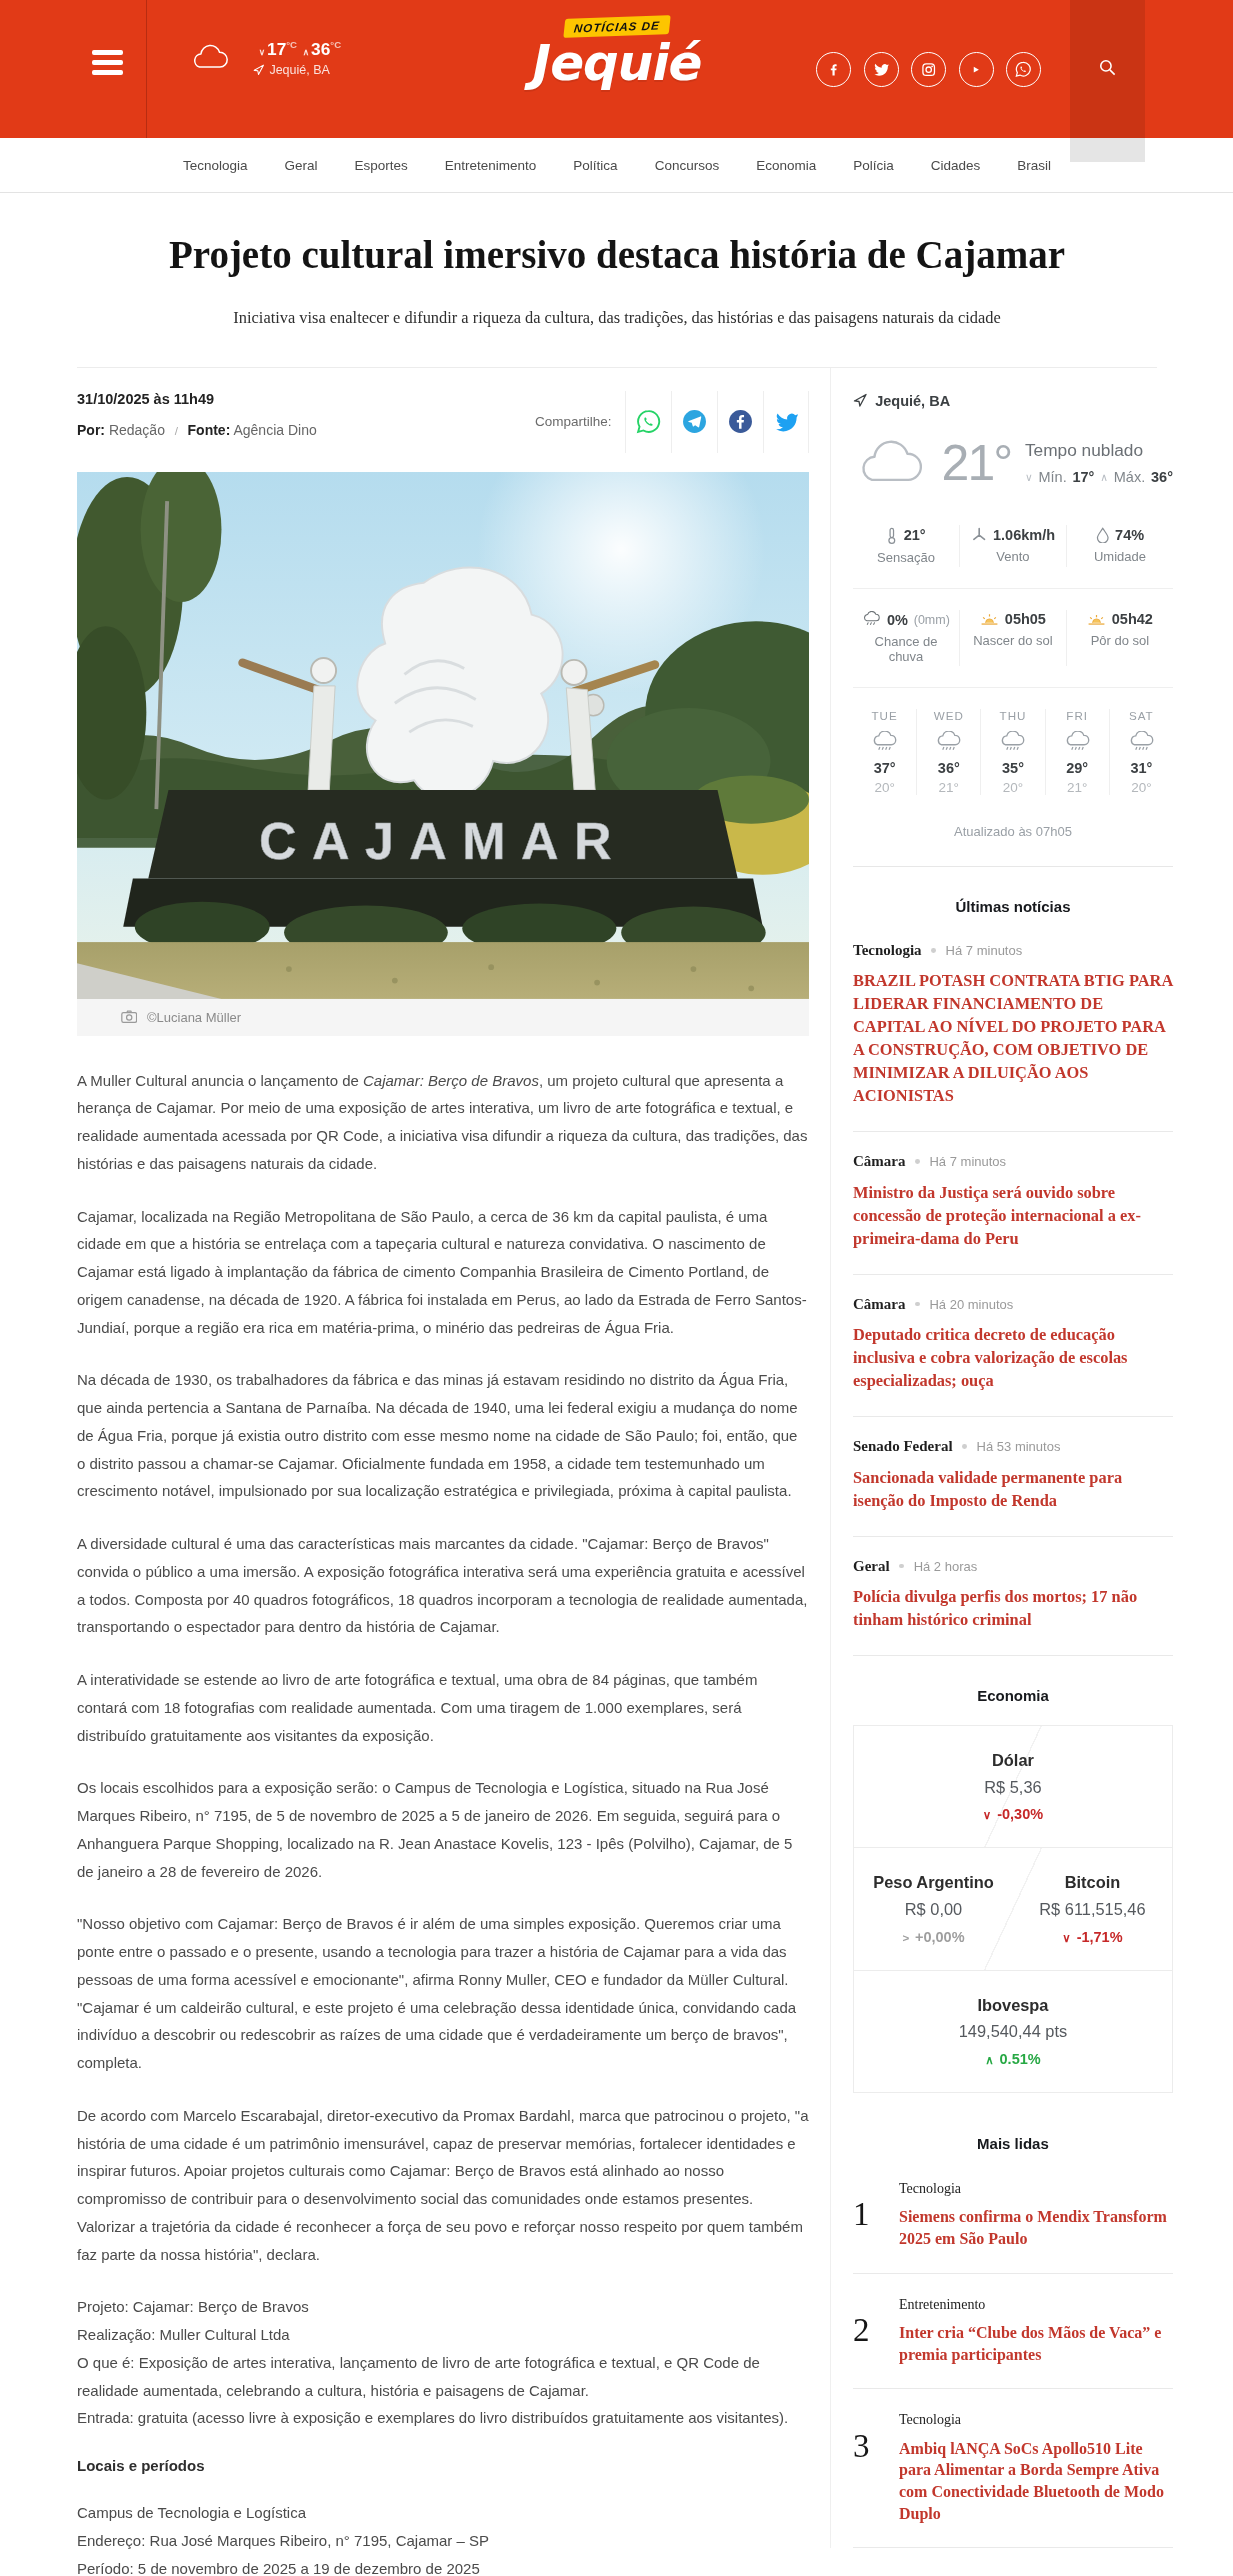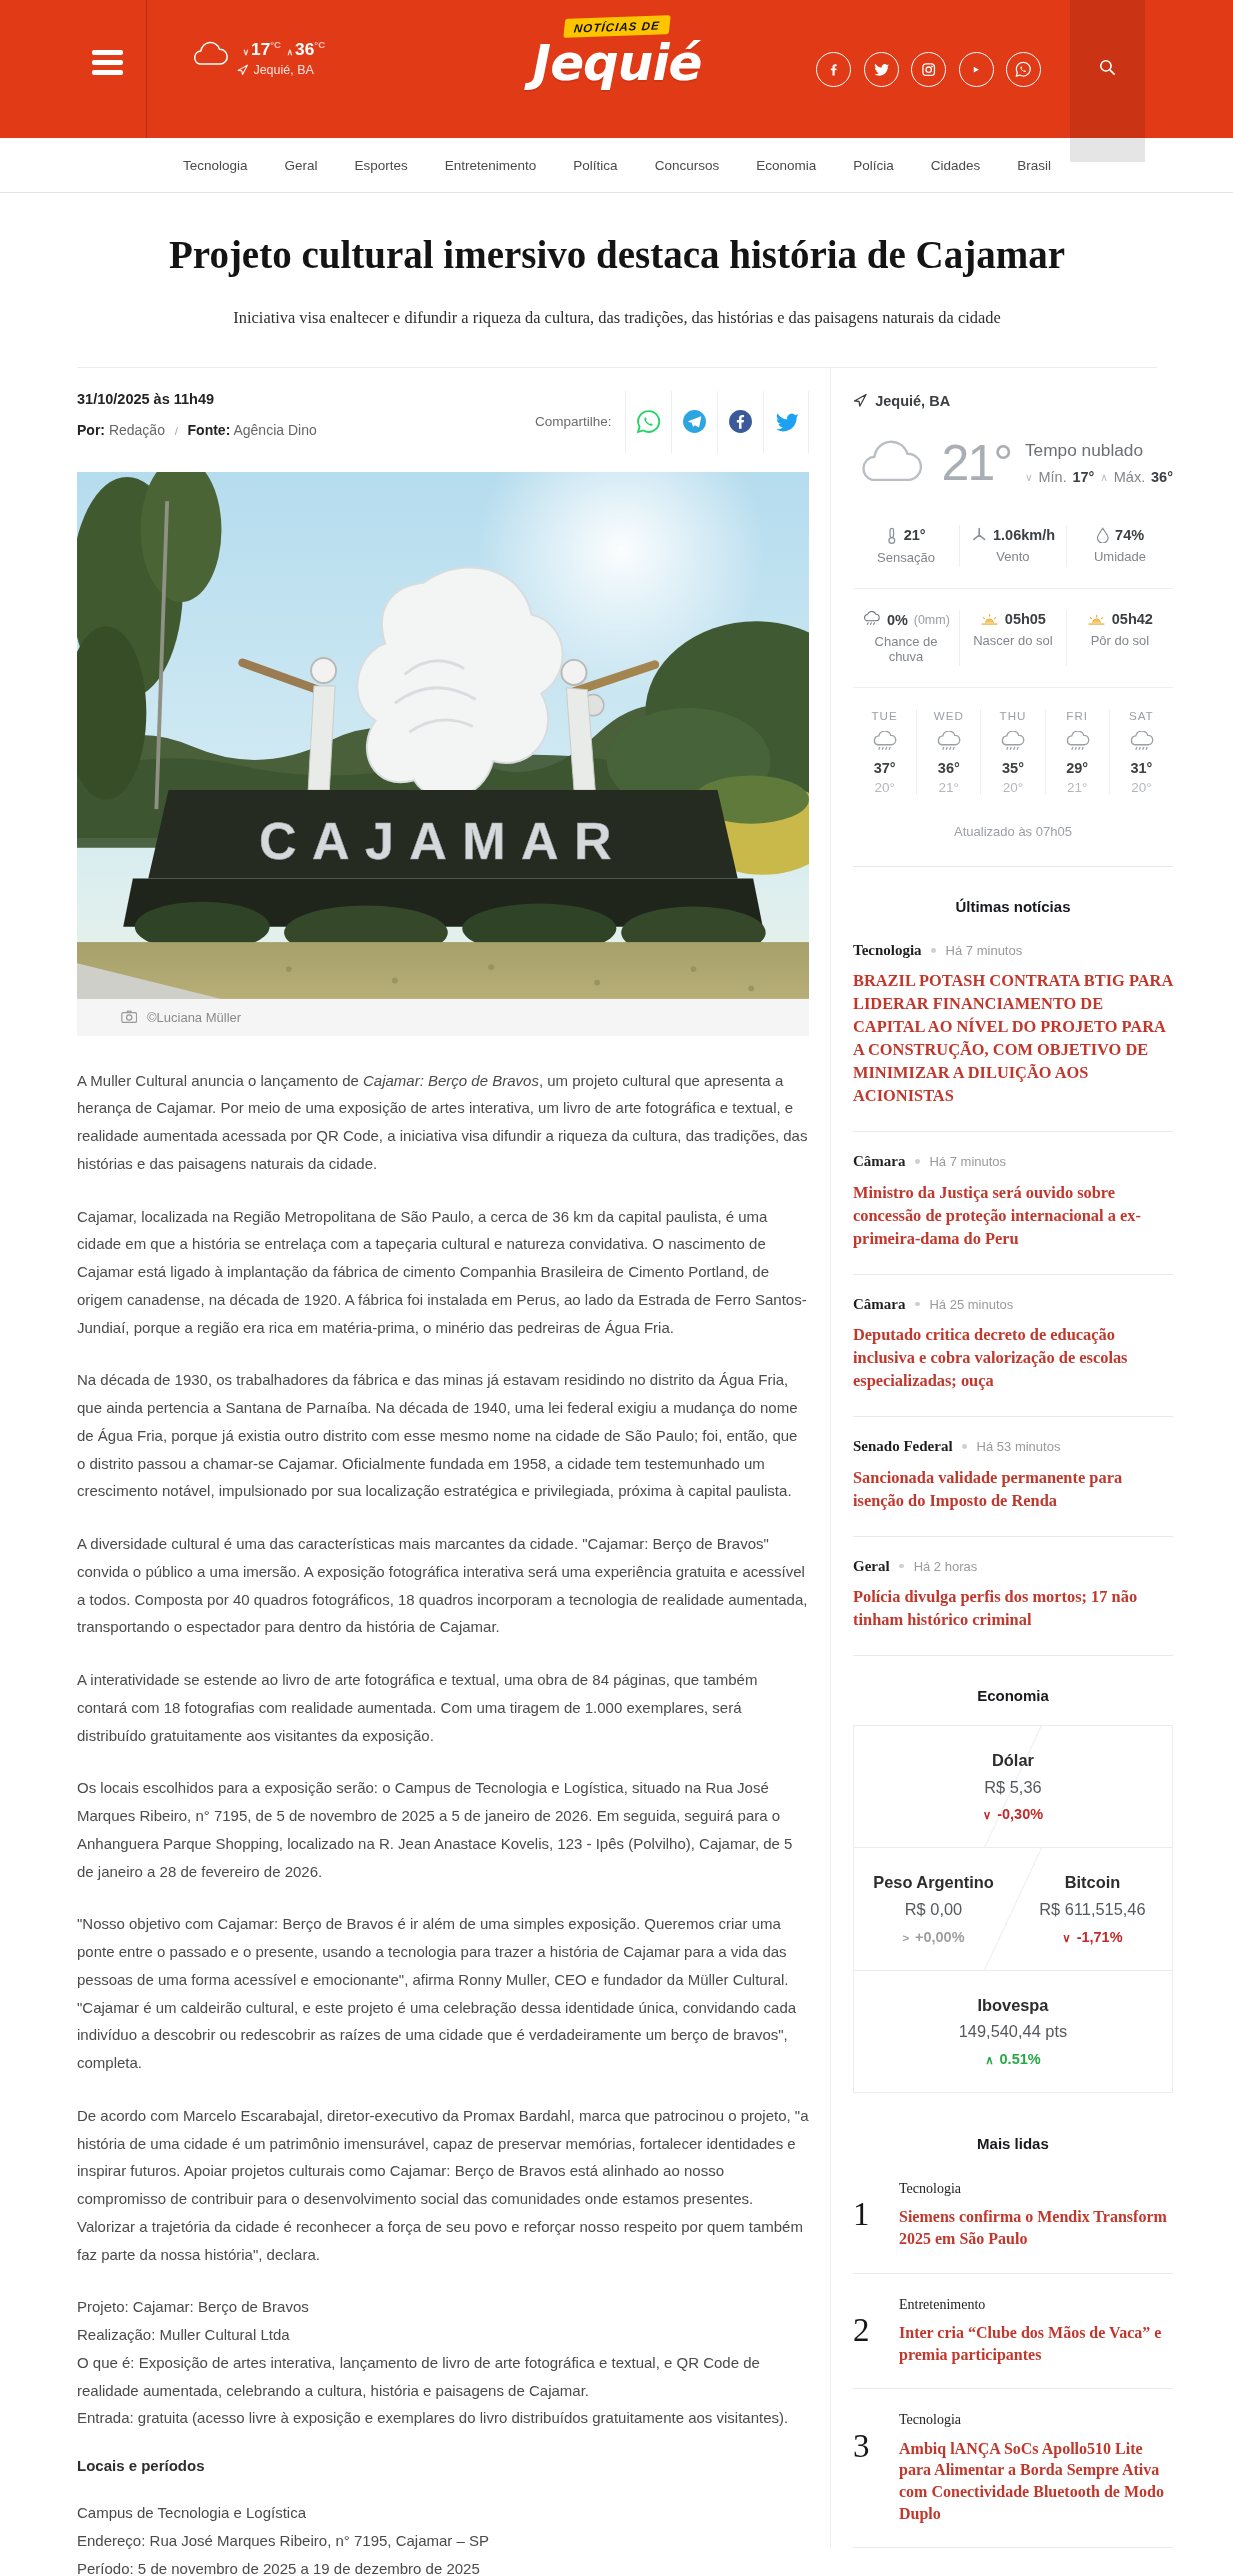--- a/index.html
+++ b/index.html
@@ -5,21 +5,21 @@
   *{margin:0;padding:0;box-sizing:border-box}
   html,body{background:#fff}
   body{width:1234px;height:2576px;overflow:hidden;font-family:"Liberation Sans",sans-serif;color:#333;position:relative}
   .content{width:1234px;padding:0 77px}
 
   
   .topbar{position:relative;height:138px;background:#e13a17}
   .hamburger{position:absolute;left:92px;top:50px;width:31px;height:25px;display:flex;flex-direction:column;justify-content:space-between;cursor:pointer}
   .hamburger span{display:block;height:4.8px;background:#fff;border-radius:1.9px}
   .top-vdiv{position:absolute;left:146px;top:0;bottom:0;width:1px;background:rgba(110,20,5,.35)}
-  .wchip{position:absolute;left:189px;top:39px;display:flex;gap:6px;color:#fff}
+  .wchip{position:absolute;left:189px;top:39px;display:flex;align-items:center;gap:22px;color:#fff}
   .wchip .nums{font-size:17.3px;font-weight:bold}
   .wchip .unit{font-size:9.6px;color:rgba(255,255,255,.7);vertical-align:super}
   .wchip .chev{font-size:8.7px;color:rgba(255,255,255,.85);margin:0 1.9px 0 5.8px}
   .wchip .loc{font-size:12.5px;color:rgba(255,255,255,.85);margin-top:2.9px;display:flex;align-items:center;gap:4.8px}
   .logo{position:absolute;left:50%;top:17.3px;transform:translateX(-50%);text-align:center;cursor:pointer}
   .logo .badge{display:inline-block;background:#fdc500;color:#111;font-size:11.6px;font-weight:bold;font-style:italic;letter-spacing:1px;padding:2.9px 9.6px;border-radius:2.9px;transform:skew(-8deg) rotate(-2deg);margin-bottom:1.9px}
   .logo .name{font-family:"DejaVu Sans",sans-serif;font-style:italic;font-weight:bold;font-size:50px;color:#fff;line-height:1;letter-spacing:-1px;text-shadow:0 1.9px 0 rgba(0,0,0,.08)}
   .socials{position:absolute;right:193px;top:52px;display:flex;gap:12.5px}
   .soc{width:35px;height:35px;border:1.9px solid #fff;border-radius:50%;display:flex;align-items:center;justify-content:center;cursor:pointer}
   .searchband{position:absolute;right:89px;top:0;width:75px;height:162px;background:rgba(0,0,0,.10);display:flex;align-items:flex-start;justify-content:center;cursor:pointer}
@@ -513,21 +513,21 @@
             <span class="n-cat">Câmara</span>
             <span class="n-dot"></span>
             <span class="n-time">Há 7 minutos</span>
           </div>
         <a class="n-head">Ministro da Justiça será ouvido sobre concessão de proteção internacional a ex-primeira-dama do Peru</a>
       </div>
       <div class="n-item">
         <div class="n-meta">
             <span class="n-cat">Câmara</span>
             <span class="n-dot"></span>
-            <span class="n-time">Há 25 minutos</span>
+            <span class="n-time">Há 20 minutos</span>
           </div>
         <a class="n-head">Deputado critica decreto de educação inclusiva e cobra valorização de escolas especializadas; ouça</a>
       </div>
       <div class="n-item">
         <div class="n-meta">
             <span class="n-cat">Senado Federal</span>
             <span class="n-dot"></span>
             <span class="n-time">Há 53 minutos</span>
           </div>
         <a class="n-head">Sancionada validade permanente para isenção do Imposto de Renda</a>

